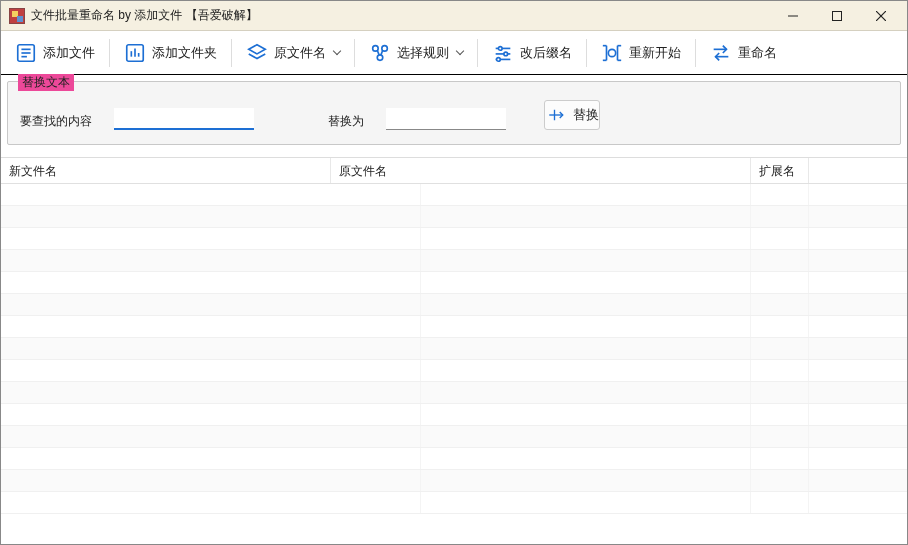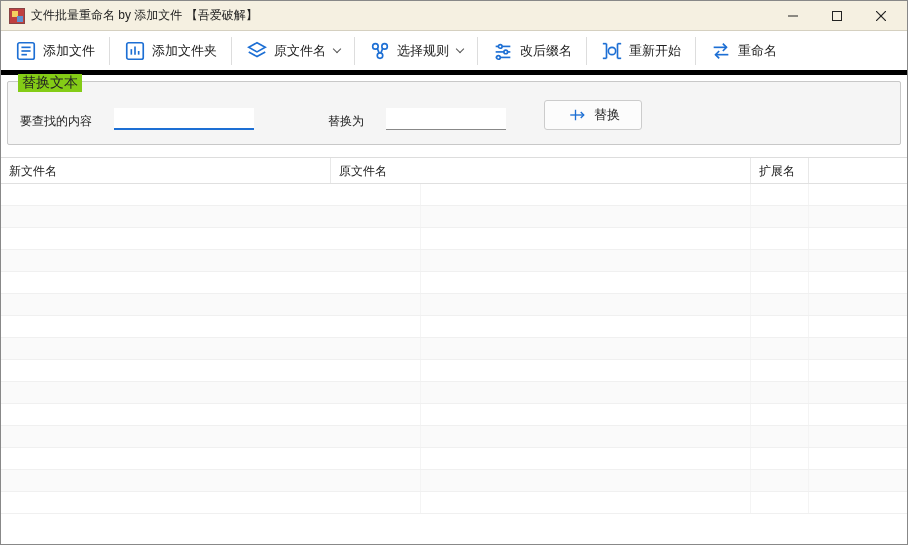--- a/index.html
+++ b/index.html
@@ -5,36 +5,36 @@
 * { box-sizing: border-box; margin: 0; padding: 0; }
 body { font-family: "Microsoft YaHei", "Segoe UI", sans-serif; font-size: 12px; background: #fff; width: 908px; height: 545px; overflow: hidden; border: 1px solid #888; }
 .titlebar { height: 30px; background: #f5f0e1; display: flex; align-items: center; padding: 0 4px; border-bottom: 1px solid #d5d0c0; }
 .app-icon { width: 16px; height: 16px; margin: 0 6px 0 4px; background: #c04040; border: 1px solid #844; position: relative; }
 .app-icon::before { content: ""; position: absolute; left: 2px; top: 2px; width: 6px; height: 6px; background: #f5d060; }
 .app-icon::after { content: ""; position: absolute; right: 1px; bottom: 1px; width: 6px; height: 6px; background: #6090d0; }
 .title { flex: 1; color: #222; font-size: 12px; }
 .win-controls { display: flex; }
 .win-btn { width: 44px; height: 28px; display: flex; align-items: center; justify-content: center; cursor: pointer; }
 .win-btn svg { width: 10px; height: 10px; }
-.toolbar { height: 44px; background: #fff; display: flex; align-items: center; padding: 0 6px; gap: 2px; border-bottom: 5px solid #000000; }
+.toolbar { height: 44px; background: #fff; display: flex; align-items: center; padding: 0 6px; gap: 2px; border-bottom: 1px solid #000000; }
 .tool-btn { display: flex; align-items: center; gap: 6px; padding: 4px 8px; cursor: pointer; border-radius: 2px; }
 .tool-icon { width: 22px; height: 22px; display: flex; align-items: center; justify-content: center; color: #1d6fd4; }
 .tool-icon svg { width: 22px; height: 22px; stroke: #1d6fd4; fill: none; stroke-width: 1.8; }
 .tool-label { color: #222; font-size: 13px; }
 .drop-arrow { width: 6px; height: 6px; border-left: 1px solid #555; border-bottom: 1px solid #555; transform: rotate(-45deg); margin-left: 2px; margin-top: -3px; }
 .sep { width: 1px; height: 28px; background: #ddd; margin: 0 4px; }
 .groupbox { margin: 6px 6px 0 6px; border: 1px solid #c8c8c8; border-radius: 2px; padding: 18px 12px 14px 12px; position: relative; background: #f5f5f5; }
-.groupbox-title { position: absolute; top: -8px; left: 10px; background: #84cc16; padding: 0 4px; color: #222; font-size: 14px; }
+.groupbox-title { position: absolute; top: -8px; left: 10px; background: #ec4899; padding: 0 4px; color: #222; font-size: 12px; }
 .form-row { display: flex; align-items: flex-end; gap: 22px; }
 .form-label { color: #222; font-size: 12px; }
 .text-input { height: 22px; border: none; border-bottom: 2px solid #1d6fd4; background: #fff; padding: 0 4px; font-size: 12px; outline: none; }
 .text-input.plain { border-bottom: 1px solid #888; }
 .input1 { width: 140px; }
 .input2 { width: 120px; }
-.replace-btn { display: flex; align-items: center; gap: 6px; height: 30px; padding: 0 21px; background: #fcfcfc; border: 1px solid #ccc; border-radius: 3px; cursor: pointer; margin-left: 16px; }
+.replace-btn { display: flex; align-items: center; gap: 6px; height: 30px; padding: 0 0; background: #fcfcfc; border: 1px solid #ccc; border-radius: 3px; cursor: pointer; margin-left: 16px; }
 .replace-btn .tool-icon svg { width: 18px; height: 18px; }
 .grid-wrap { margin-top: 12px; height: calc(100% - 30px - 44px - 78px - 12px); border-top: 1px solid #ddd; overflow: hidden; }
 .grid-header { display: flex; height: 26px; background: #fff; border-bottom: 1px solid #e0e0e0; }
 .grid-header .col { padding: 5px 8px; color: #222; border-right: 1px solid #e8e8e8; font-size: 12px; }
 .col1 { width: 420px; }
 .col2 { width: 330px; }
 .col3 { width: 58px; }
 .grid-body { height: calc(100% - 26px); overflow-y: auto; }
 .grid-row { height: 22px; border-bottom: 1px solid #f0f0f0; display: flex; }
 .grid-row:nth-child(even) { background: #fafafa; }

